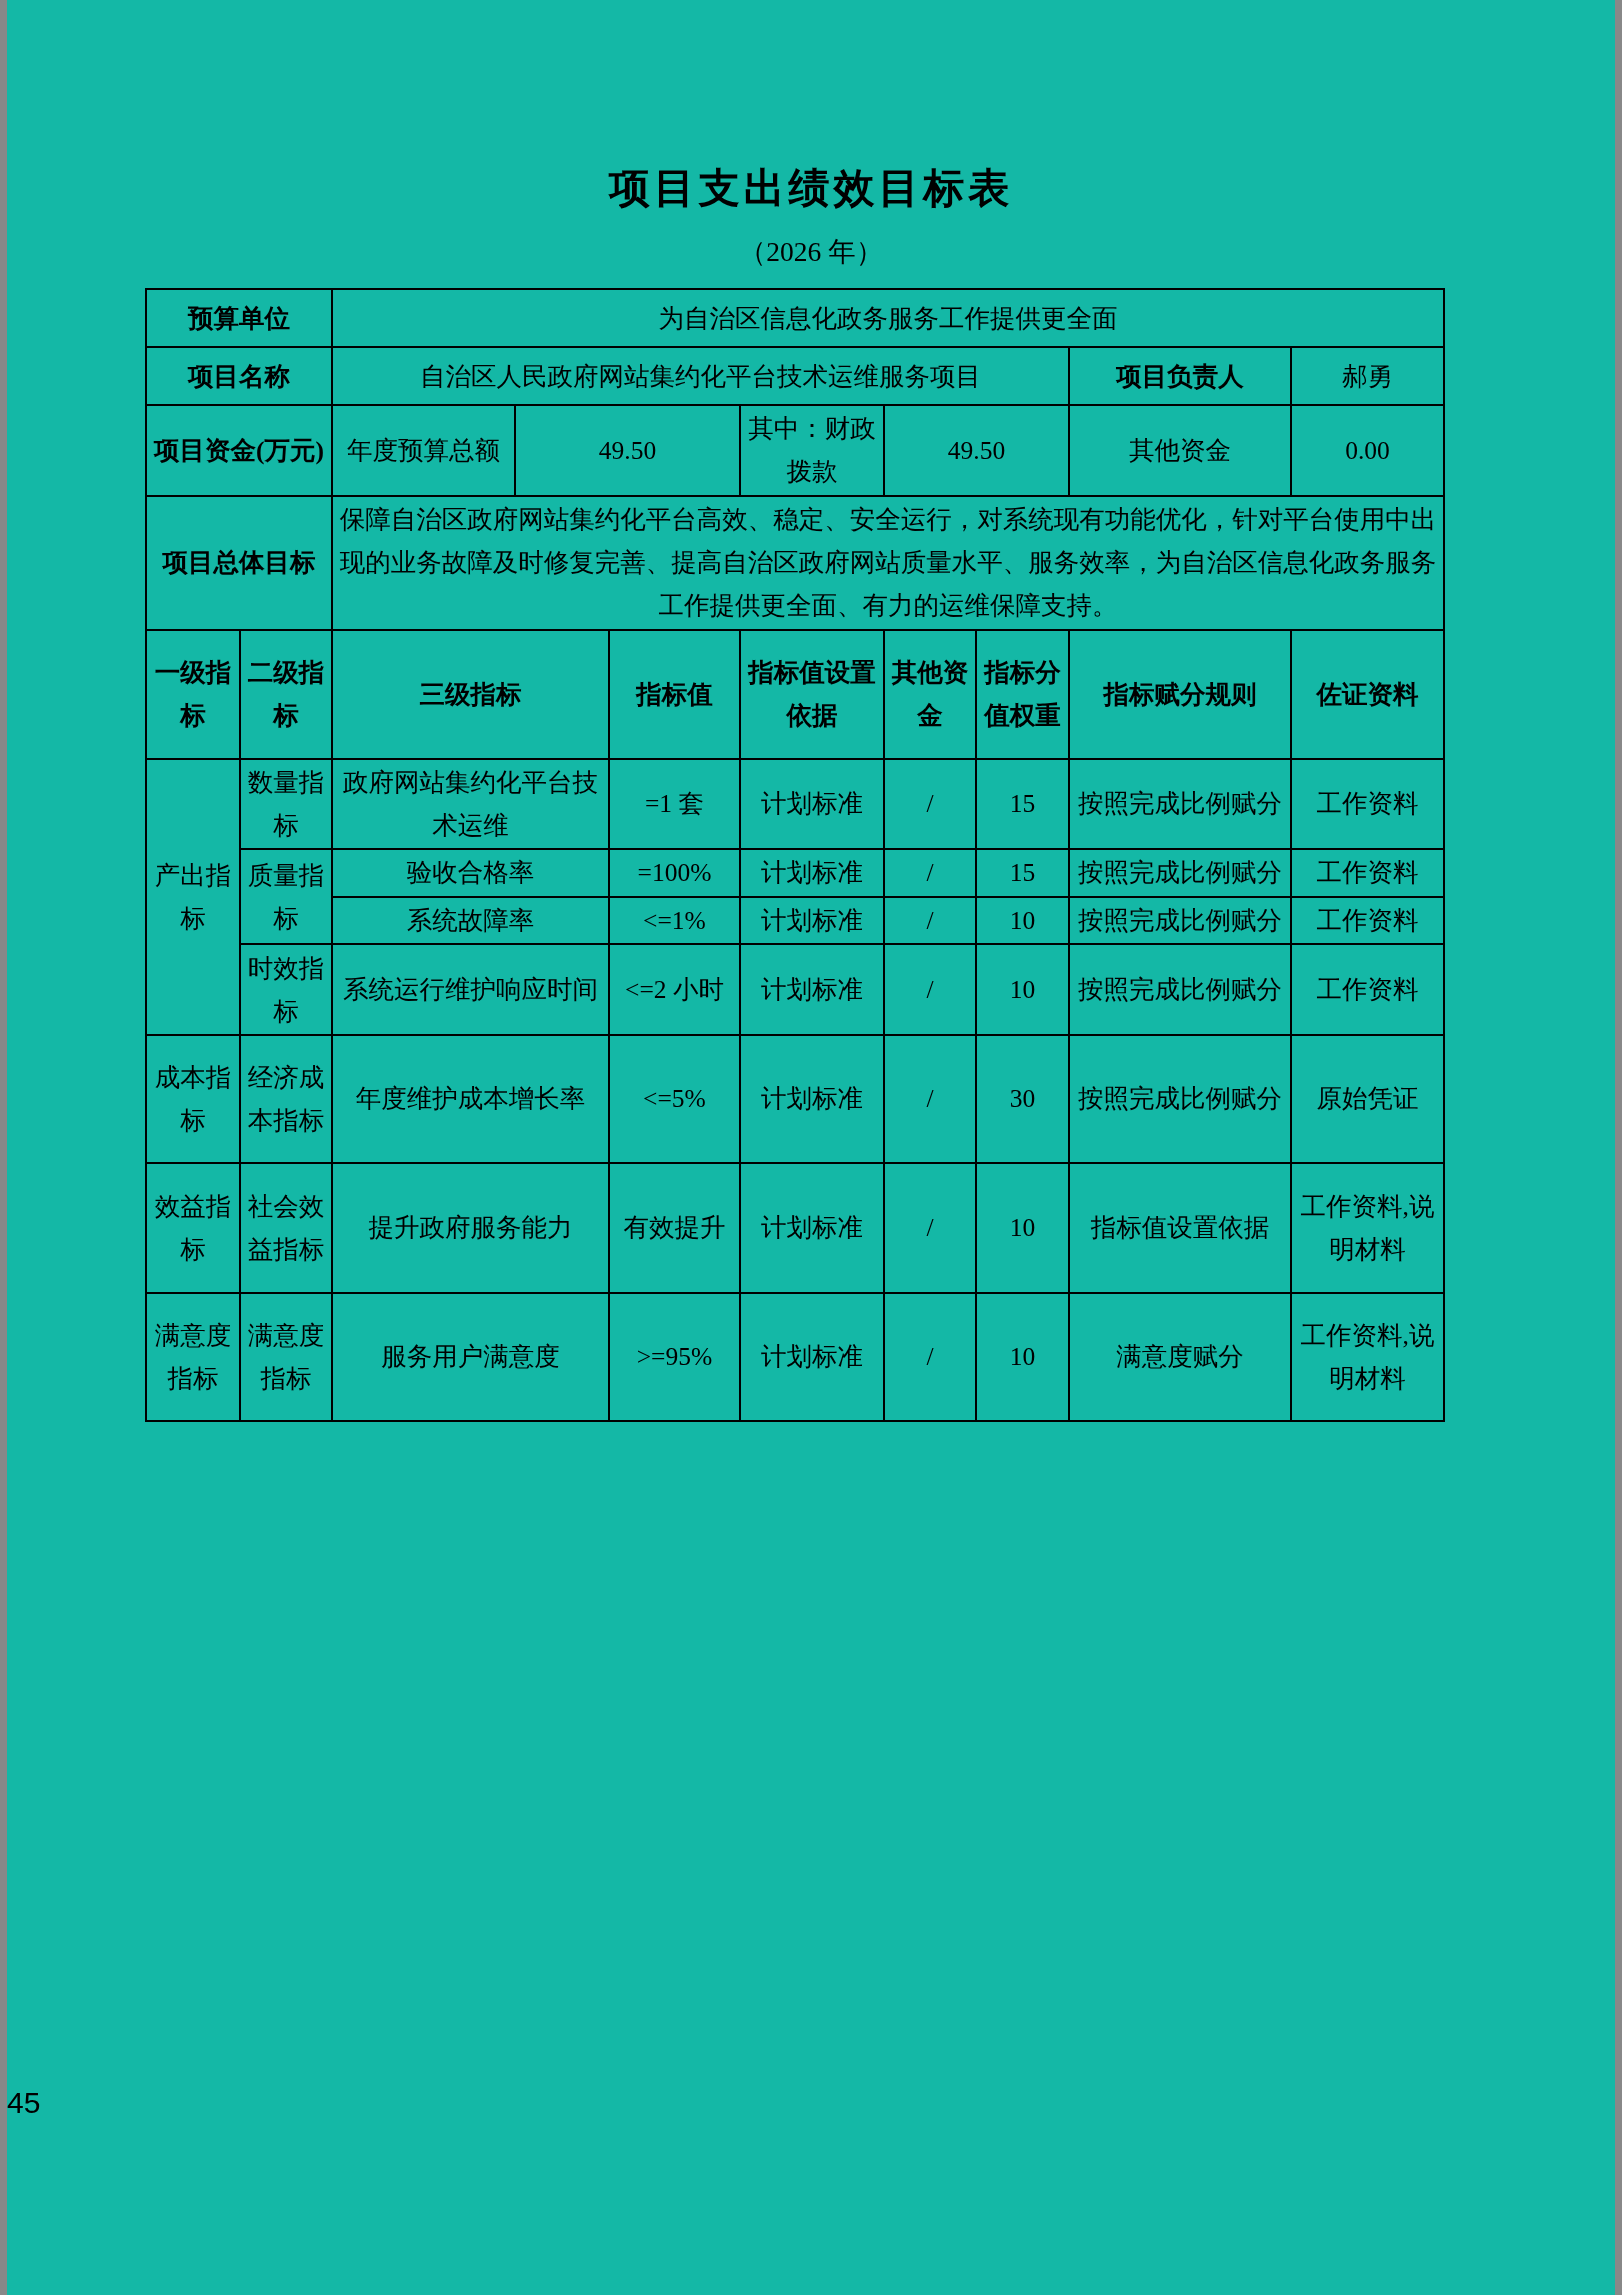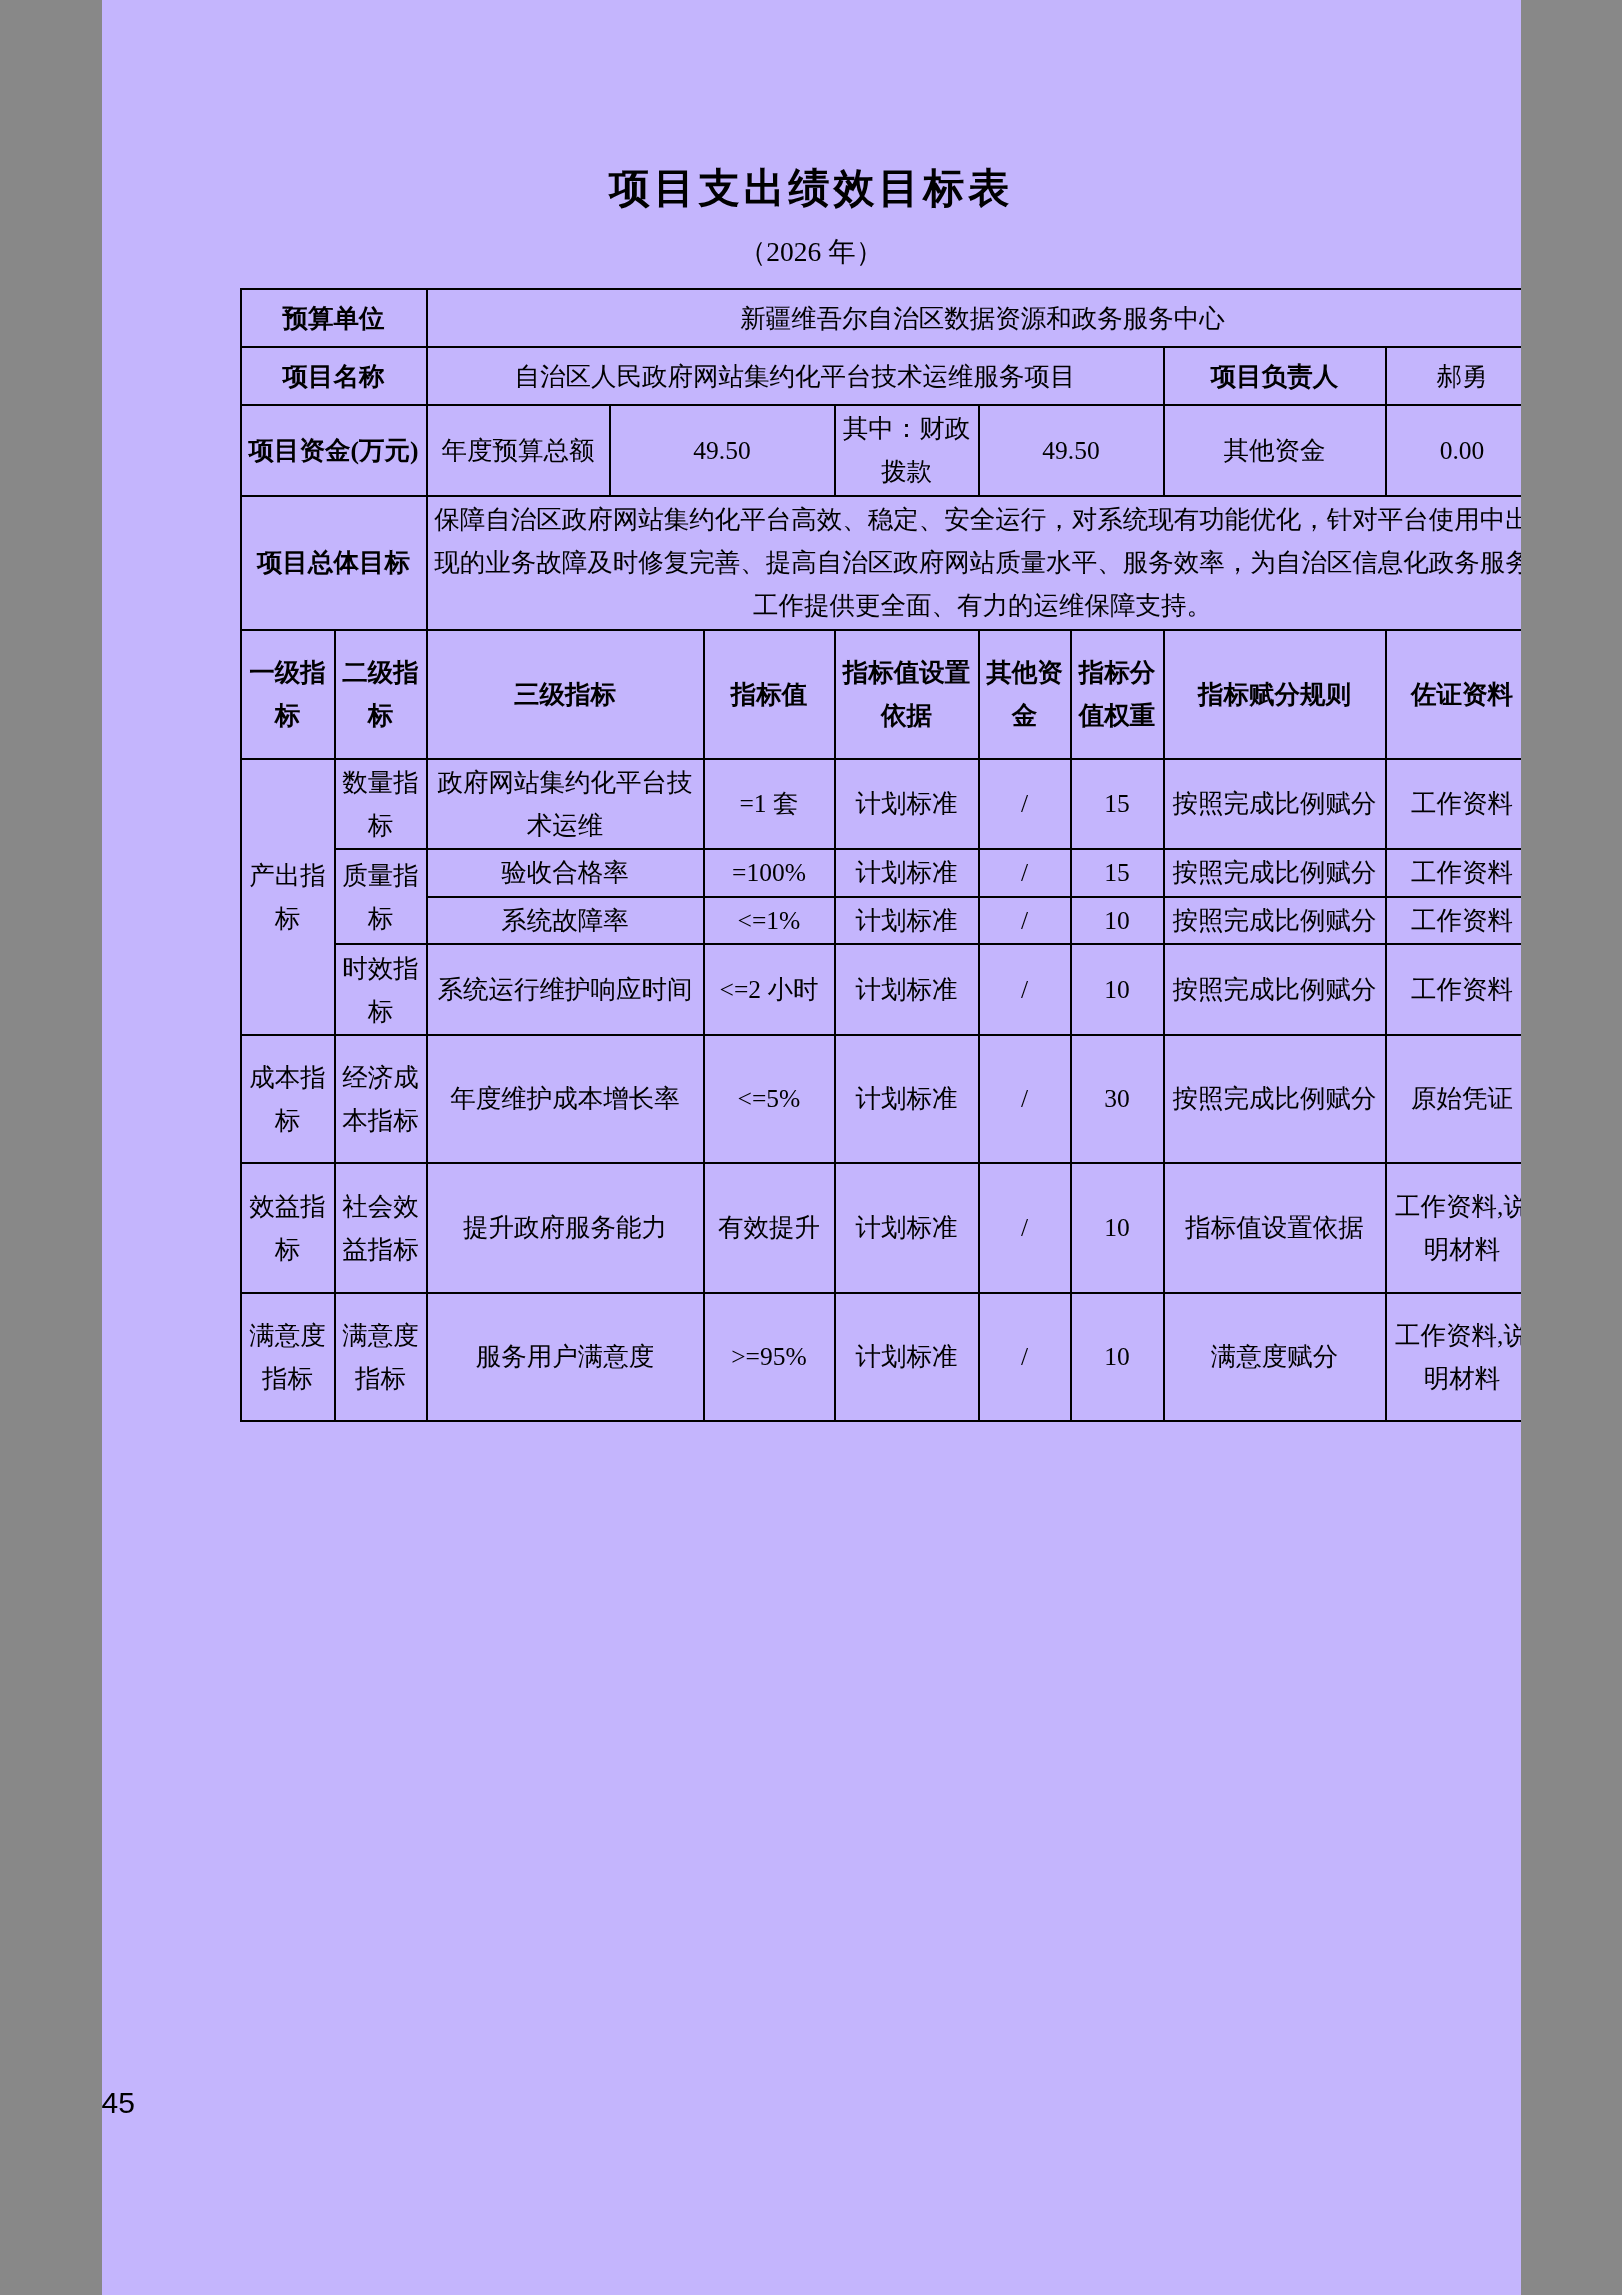--- a/index.html
+++ b/index.html
@@ -2,24 +2,24 @@
 <html style="font-size:10.5px"><head>
 <meta charset="utf-8">
 <style>
   html, body {
     margin: 0;
     padding: 0;
     background: #888;
   }
   .page {
     position: relative;
-    width: 1419px;
+    width: 1608px;
     height: 2295px;
     margin: 0 auto;
-    background: #c4b5fd;
+    background: #14b8a6;
     color: #000000;
     font-family: "Liberation Serif", "DejaVu Serif", serif;
     overflow: hidden;
   }
   .doc-title {
     position: absolute;
     top: 165px;
     left: 0;
     width: 100%;
     text-align: center;
@@ -94,21 +94,21 @@
       <col style="width:144px">
         <col style="width:92px">
         <col style="width:93px">
         <col style="width:222px">
         <col style="width:153px">
     </colgroup>
 
     <tbody>
         <tr style="height:58px">
       <th colspan="2">预算单位</th>
-      <td colspan="8">新疆维吾尔自治区数据资源和政务服务中心</td>
+      <td colspan="8">为自治区信息化政务服务工作提供更全面</td>
     </tr>
 
     <tr style="height:58px">
       <th colspan="2">项目名称</th>
       <td colspan="6">自治区人民政府网站集约化平台技术运维服务项目</td>
       <th>项目负责人</th>
       <td>郝勇</td>
     </tr>
 
     <tr style="height:87px">

